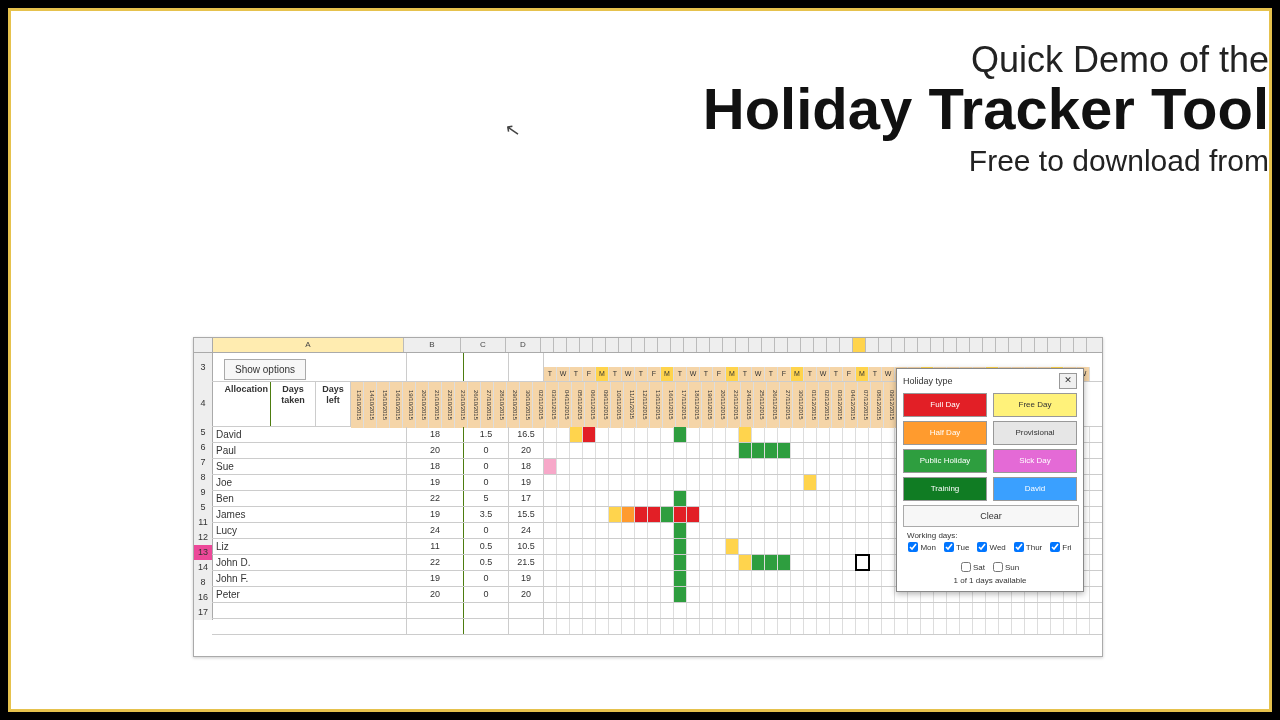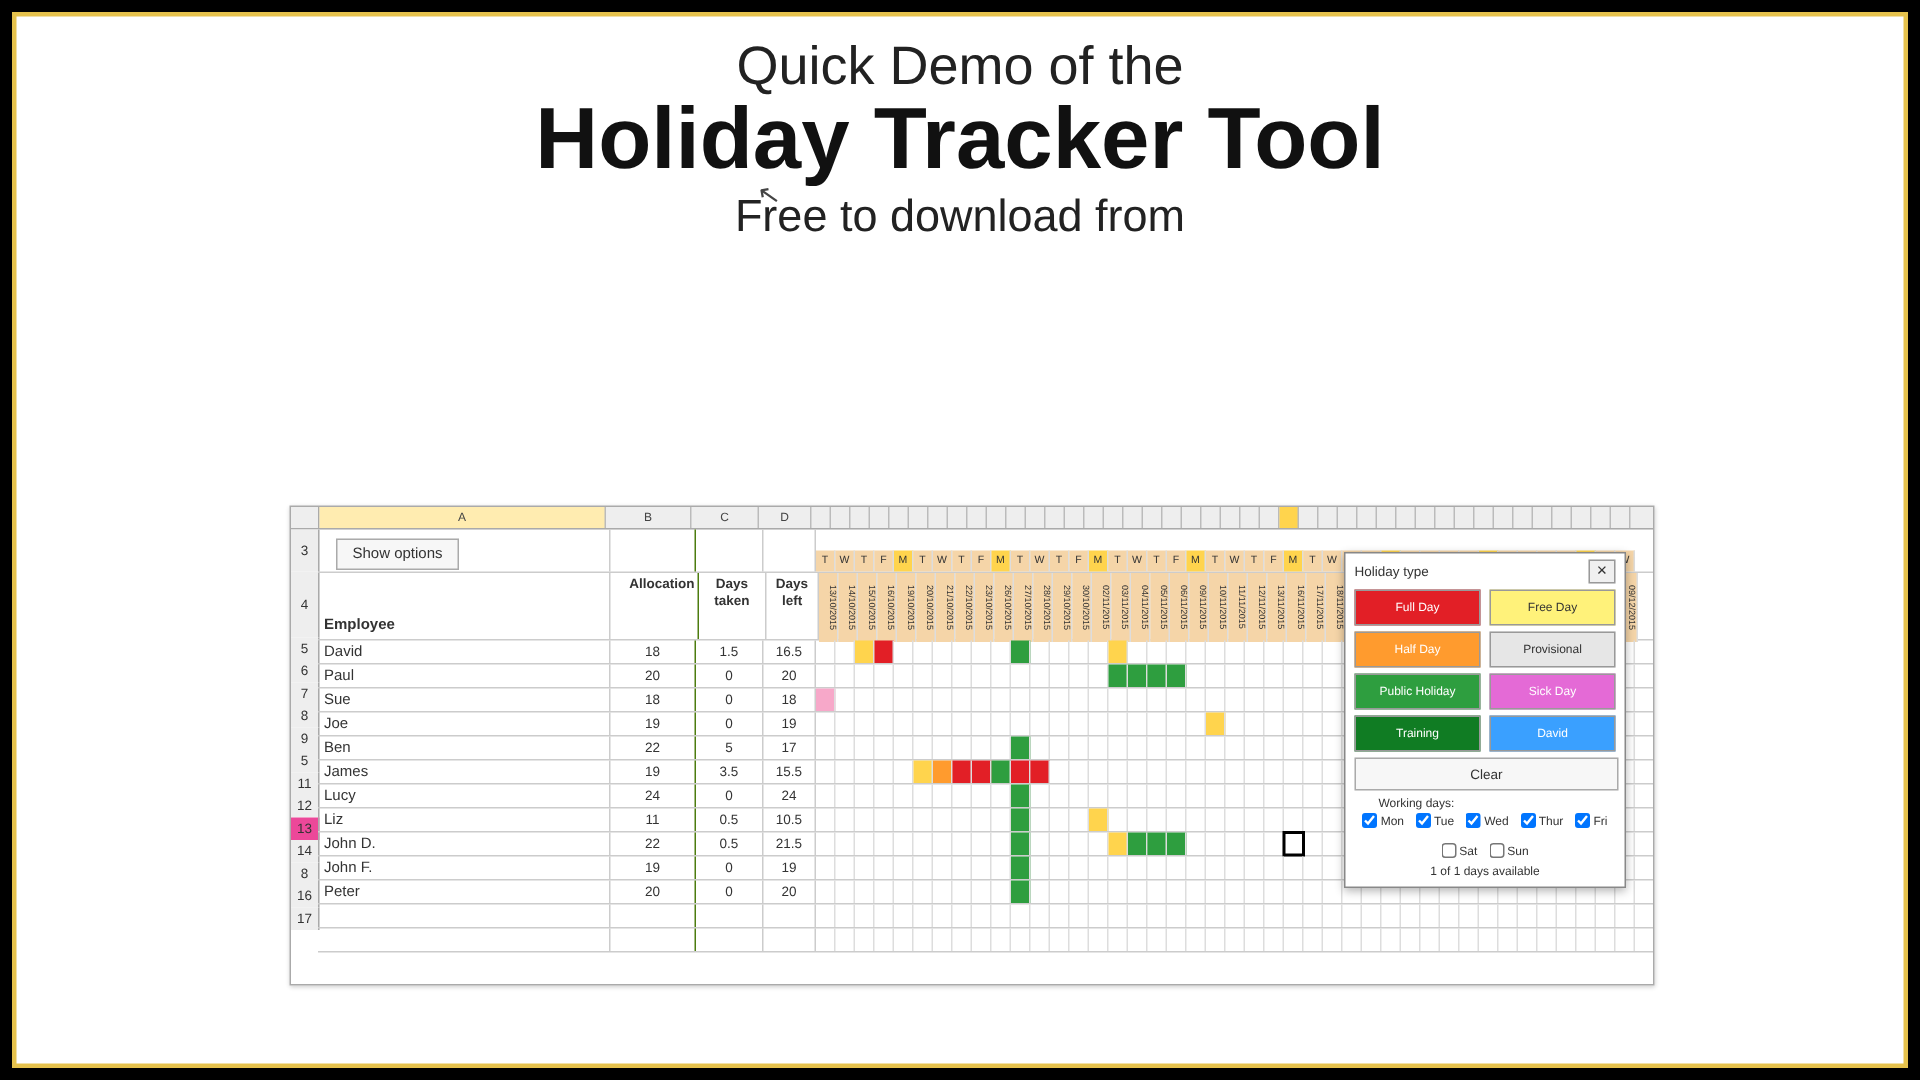--- a/index.html
+++ b/index.html
@@ -1,18 +1,18 @@
 <!DOCTYPE html>
 <html><head>
 <meta charset="utf-8">
 <style>
   html,body{margin:0;padding:0;width:1280px;height:720px;background:#000;font-family:"Segoe UI",Arial,sans-serif;overflow:hidden}
   .outer{background:#000;padding:8px 0;width:100%;height:100%;box-sizing:border-box}
   .frame{background:#fff;width:1264px;height:704px;margin:0 auto;border:3px solid #e6c24d;box-sizing:border-box;position:relative}
-  .titleblock{text-align:center;padding-top:12px}
+  .titleblock{text-align:right;padding-top:28px}
   .t1{font-size:36px;font-weight:400;color:#222}
   .t2{font-size:58px;font-weight:700;color:#111;margin-top:-6px}
   .t3{font-size:30px;font-weight:400;color:#222;margin-top:2px}
   .t4{font-size:30px;font-weight:400;color:#c0392b;margin-top:4px}
   .cursor{position:absolute;left:494px;top:108px;font-size:18px;color:#444;transform:rotate(-10deg)}
   .sheet{position:absolute;left:182px;top:326px;width:908px;height:318px;border:1px solid #aaa;background:#fff;font-size:10px;color:#333;box-shadow:0 1px 3px rgba(0,0,0,.2)}
   .colhdr{display:flex;height:14px;background:#eee;border-bottom:1px solid #aaa}
   .rowhdr{width:18px;text-align:center;background:#eee;border-right:1px solid #aaa;line-height:14px;font-size:9px}
   .rowhdr.sel{background:#ec4899}
   .ch{border-right:1px solid #bbb;text-align:center;line-height:14px;font-size:8px;color:#444;overflow:hidden;white-space:nowrap}
@@ -50,21 +50,21 @@
   .pbtn{flex:1;height:22px;line-height:22px;text-align:center;font-size:8px;border:1px solid #999;cursor:pointer;white-space:nowrap;overflow:hidden}
   .b-red{background:#e21f26;color:#fff}
   .b-yel{background:#fff27a;color:#333}
   .b-org{background:#ff9b2e;color:#fff}
   .b-gry{background:#e6e6e6;color:#333}
   .b-grn{background:#2e9e3f;color:#fff}
   .b-pnk{background:#e46ad6;color:#fff}
   .b-dgrn{background:#107c23;color:#fff}
   .b-blu{background:#3aa0ff;color:#fff}
   .clearbtn{width:100%;height:20px;line-height:20px;text-align:center;border:1px solid #aaa;background:#f7f7f7;font-size:9px;margin-bottom:4px;cursor:pointer}
-  .wk{font-size:8px;color:#333;margin:2px 16px}
+  .wk{font-size:8px;color:#333;margin:2px 4px}
   .wkrow{display:flex;flex-wrap:wrap;gap:10px 8px;font-size:8px;margin-bottom:4px;justify-content:center}
   .wkrow label{display:flex;align-items:center;gap:2px}
   .wkrow input{width:10px;height:10px;margin:0}
   .avail{text-align:center;font-size:8px;color:#333;margin-top:2px}
 </style>
 </head>
 <body>
 <div class="outer">
 <div class="frame">
 
@@ -193,23 +193,20 @@
                 <div class="cCal hdrweek" style="height: 14px; line-height: 14px; font-size: 7px; text-align: center; margin-top: 14px;">T</div>
                 <div class="cCal hdrweek" style="height: 14px; line-height: 14px; font-size: 7px; text-align: center; margin-top: 14px;">W</div>
                 <div class="cCal hdrweek" style="height: 14px; line-height: 14px; font-size: 7px; text-align: center; margin-top: 14px;">T</div>
                 <div class="cCal hdrweek" style="height: 14px; line-height: 14px; font-size: 7px; text-align: center; margin-top: 14px;">F</div>
                 <div class="cCal hdrweek weekM" style="height: 14px; line-height: 14px; font-size: 7px; text-align: center; margin-top: 14px;">M</div>
                 <div class="cCal hdrweek" style="height: 14px; line-height: 14px; font-size: 7px; text-align: center; margin-top: 14px;">T</div>
                 <div class="cCal hdrweek" style="height: 14px; line-height: 14px; font-size: 7px; text-align: center; margin-top: 14px;">W</div>
               </div>
             </div>
             <div class="row daterow" style="height: 44px;">
-              <div class="cA" style="height:44px;position:relative">
-                <div style="position:absolute;bottom:2px;left:4px;font-weight:bold;font-size:10px">Employee</div>
-              </div>
               <div class="cB hdrcell-head right">Allocation</div>
               <div class="cC hdrcell-head">Days<br>taken</div>
               <div class="cD hdrcell-head">Days<br>left</div>
               <div style="display: flex;">
                 <div class="cCal" style="height: 44px; font-size: 6px; writing-mode: vertical-rl; text-align: center; background: rgb(245, 213, 168);">13/10/2015</div>
                 <div class="cCal" style="height: 44px; font-size: 6px; writing-mode: vertical-rl; text-align: center; background: rgb(245, 213, 168);">14/10/2015</div>
                 <div class="cCal" style="height: 44px; font-size: 6px; writing-mode: vertical-rl; text-align: center; background: rgb(245, 213, 168);">15/10/2015</div>
                 <div class="cCal" style="height: 44px; font-size: 6px; writing-mode: vertical-rl; text-align: center; background: rgb(245, 213, 168);">16/10/2015</div>
                 <div class="cCal" style="height: 44px; font-size: 6px; writing-mode: vertical-rl; text-align: center; background: rgb(245, 213, 168);">19/10/2015</div>
                 <div class="cCal" style="height: 44px; font-size: 6px; writing-mode: vertical-rl; text-align: center; background: rgb(245, 213, 168);">20/10/2015</div>

